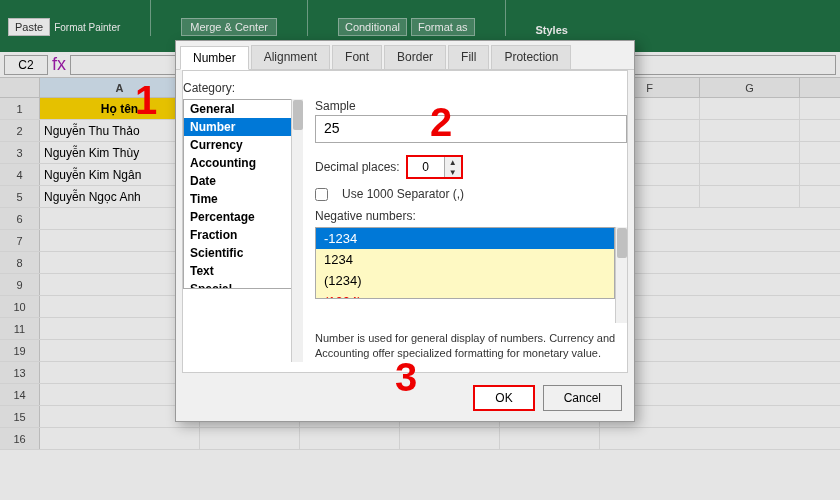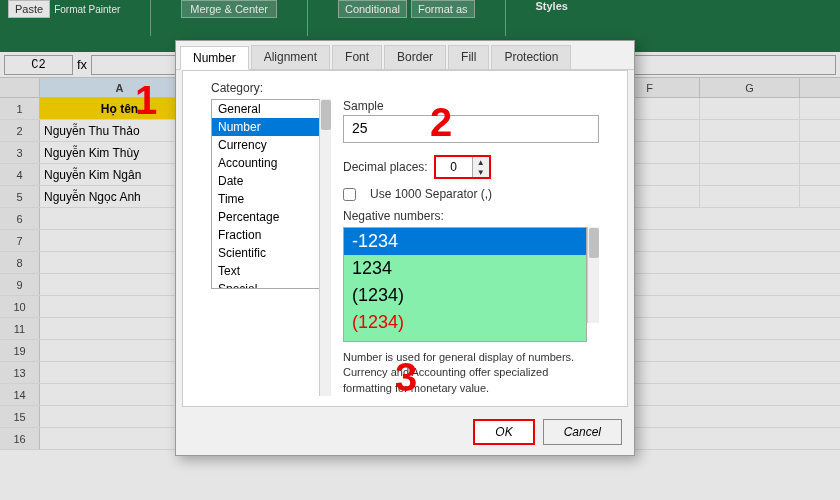--- a/index.html
+++ b/index.html
@@ -18,22 +18,22 @@
       position: absolute;
       top: 0; left: 0; right: 0; bottom: 0;
       background: #fff;
     }
 
     
     .ribbon {
       height: 52px;
       background: #217346;
       display: flex;
-      align-items: flex-start;
-      padding: 0 8px;
+      align-items: flex-end;
+      padding: 16px 8px;
       gap: 24px;
     }
     .ribbon-btn {
       background: #fff;
       border: 1px solid #ccc;
       padding: 2px 6px;
       font-size: 11px;
       cursor: pointer;
       color: #333;
     }
@@ -73,31 +73,30 @@
     .formula-bar {
       height: 26px;
       background: #fff;
       border-bottom: 1px solid #d0d0d0;
       display: flex;
       align-items: center;
       padding: 0 4px;
       gap: 4px;
     }
     .cell-ref-box {
-      width: 69px;
+      width: 44px;
       height: 20px;
       border: 1px solid #aaa;
       font-size: 12px;
       padding: 1px 4px;
       text-align: center;
-      font-family: Liberation Mono, monospace;
     }
     .formula-divider {
-      color: #000000;
-      font-size: 13px;
+      color: #a21caf;
+      font-size: 18px;
     }
     .formula-input {
       flex: 1;
       height: 20px;
       border: 1px solid #aaa;
       font-size: 12px;
       padding: 1px 4px;
     }
 
     
@@ -255,21 +254,21 @@
       background: #fff;
       border-bottom: 1px solid #fff;
       position: relative;
       bottom: -1px;
       z-index: 1;
       color: #000;
     }
 
     
     .dialog-body {
-      padding: 10px 28px;
+      padding: 10px 0;
       background: #fff;
       border: 1px solid #ccc;
       margin: 0 6px 6px 6px;
       min-height: 300px;
     }
 
     .dialog-section-label {
       font-size: 12px;
       color: #333;
       margin-bottom: 4px;
@@ -285,20 +284,21 @@
       border: 1px solid #aaa;
       background: #fff;
       height: 190px;
       overflow-y: auto;
       font-size: 12px;
     }
     .category-item {
       padding: 2px 6px;
       cursor: pointer;
       white-space: nowrap;
+      font-weight: bold;
     }
     .category-item.selected {
       background: #0078d7;
       color: white;
     }
 
     .right-panel {
       flex: 1;
     }
 
@@ -378,24 +378,24 @@
     }
 
     .neg-label {
       font-size: 12px;
       color: #333;
       margin-bottom: 4px;
     }
 
     .neg-list {
       border: 1px solid #aaa;
-      background: #86efac;
-      height: 115px;
+      background: #fef9c3;
+      height: 72px;
       overflow-y: auto;
-      font-size: 18px;
+      font-size: 13px;
     }
     .neg-item {
       padding: 3px 8px;
       cursor: pointer;
     }
     .neg-item.selected {
       background: #0078d7;
       color: white;
     }
     .neg-item.red { color: #e00; }
@@ -415,21 +415,20 @@
       padding: 6px 12px 10px 12px;
     }
     .btn {
       padding: 4px 20px;
       font-size: 12px;
       border: 1px solid #888;
       background: #f0f0f0;
       cursor: pointer;
       min-width: 60px;
       color: #000;
-      font-style: italic;
     }
     .btn.primary {
       background: #fff;
       border: 2px solid #e00;
     }
 
     
     .num1 { position: absolute; top: 78px; left: 135px; font-size: 40px; color: #e00; font-weight: 900; z-index: 200; pointer-events: none; }
     .num2 { position: absolute; top: 100px; left: 430px; font-size: 40px; color: #e00; font-weight: 900; z-index: 200; pointer-events: none; }
     .num3 { position: absolute; top: 355px; left: 395px; font-size: 40px; color: #e00; font-weight: 900; z-index: 200; pointer-events: none; }

